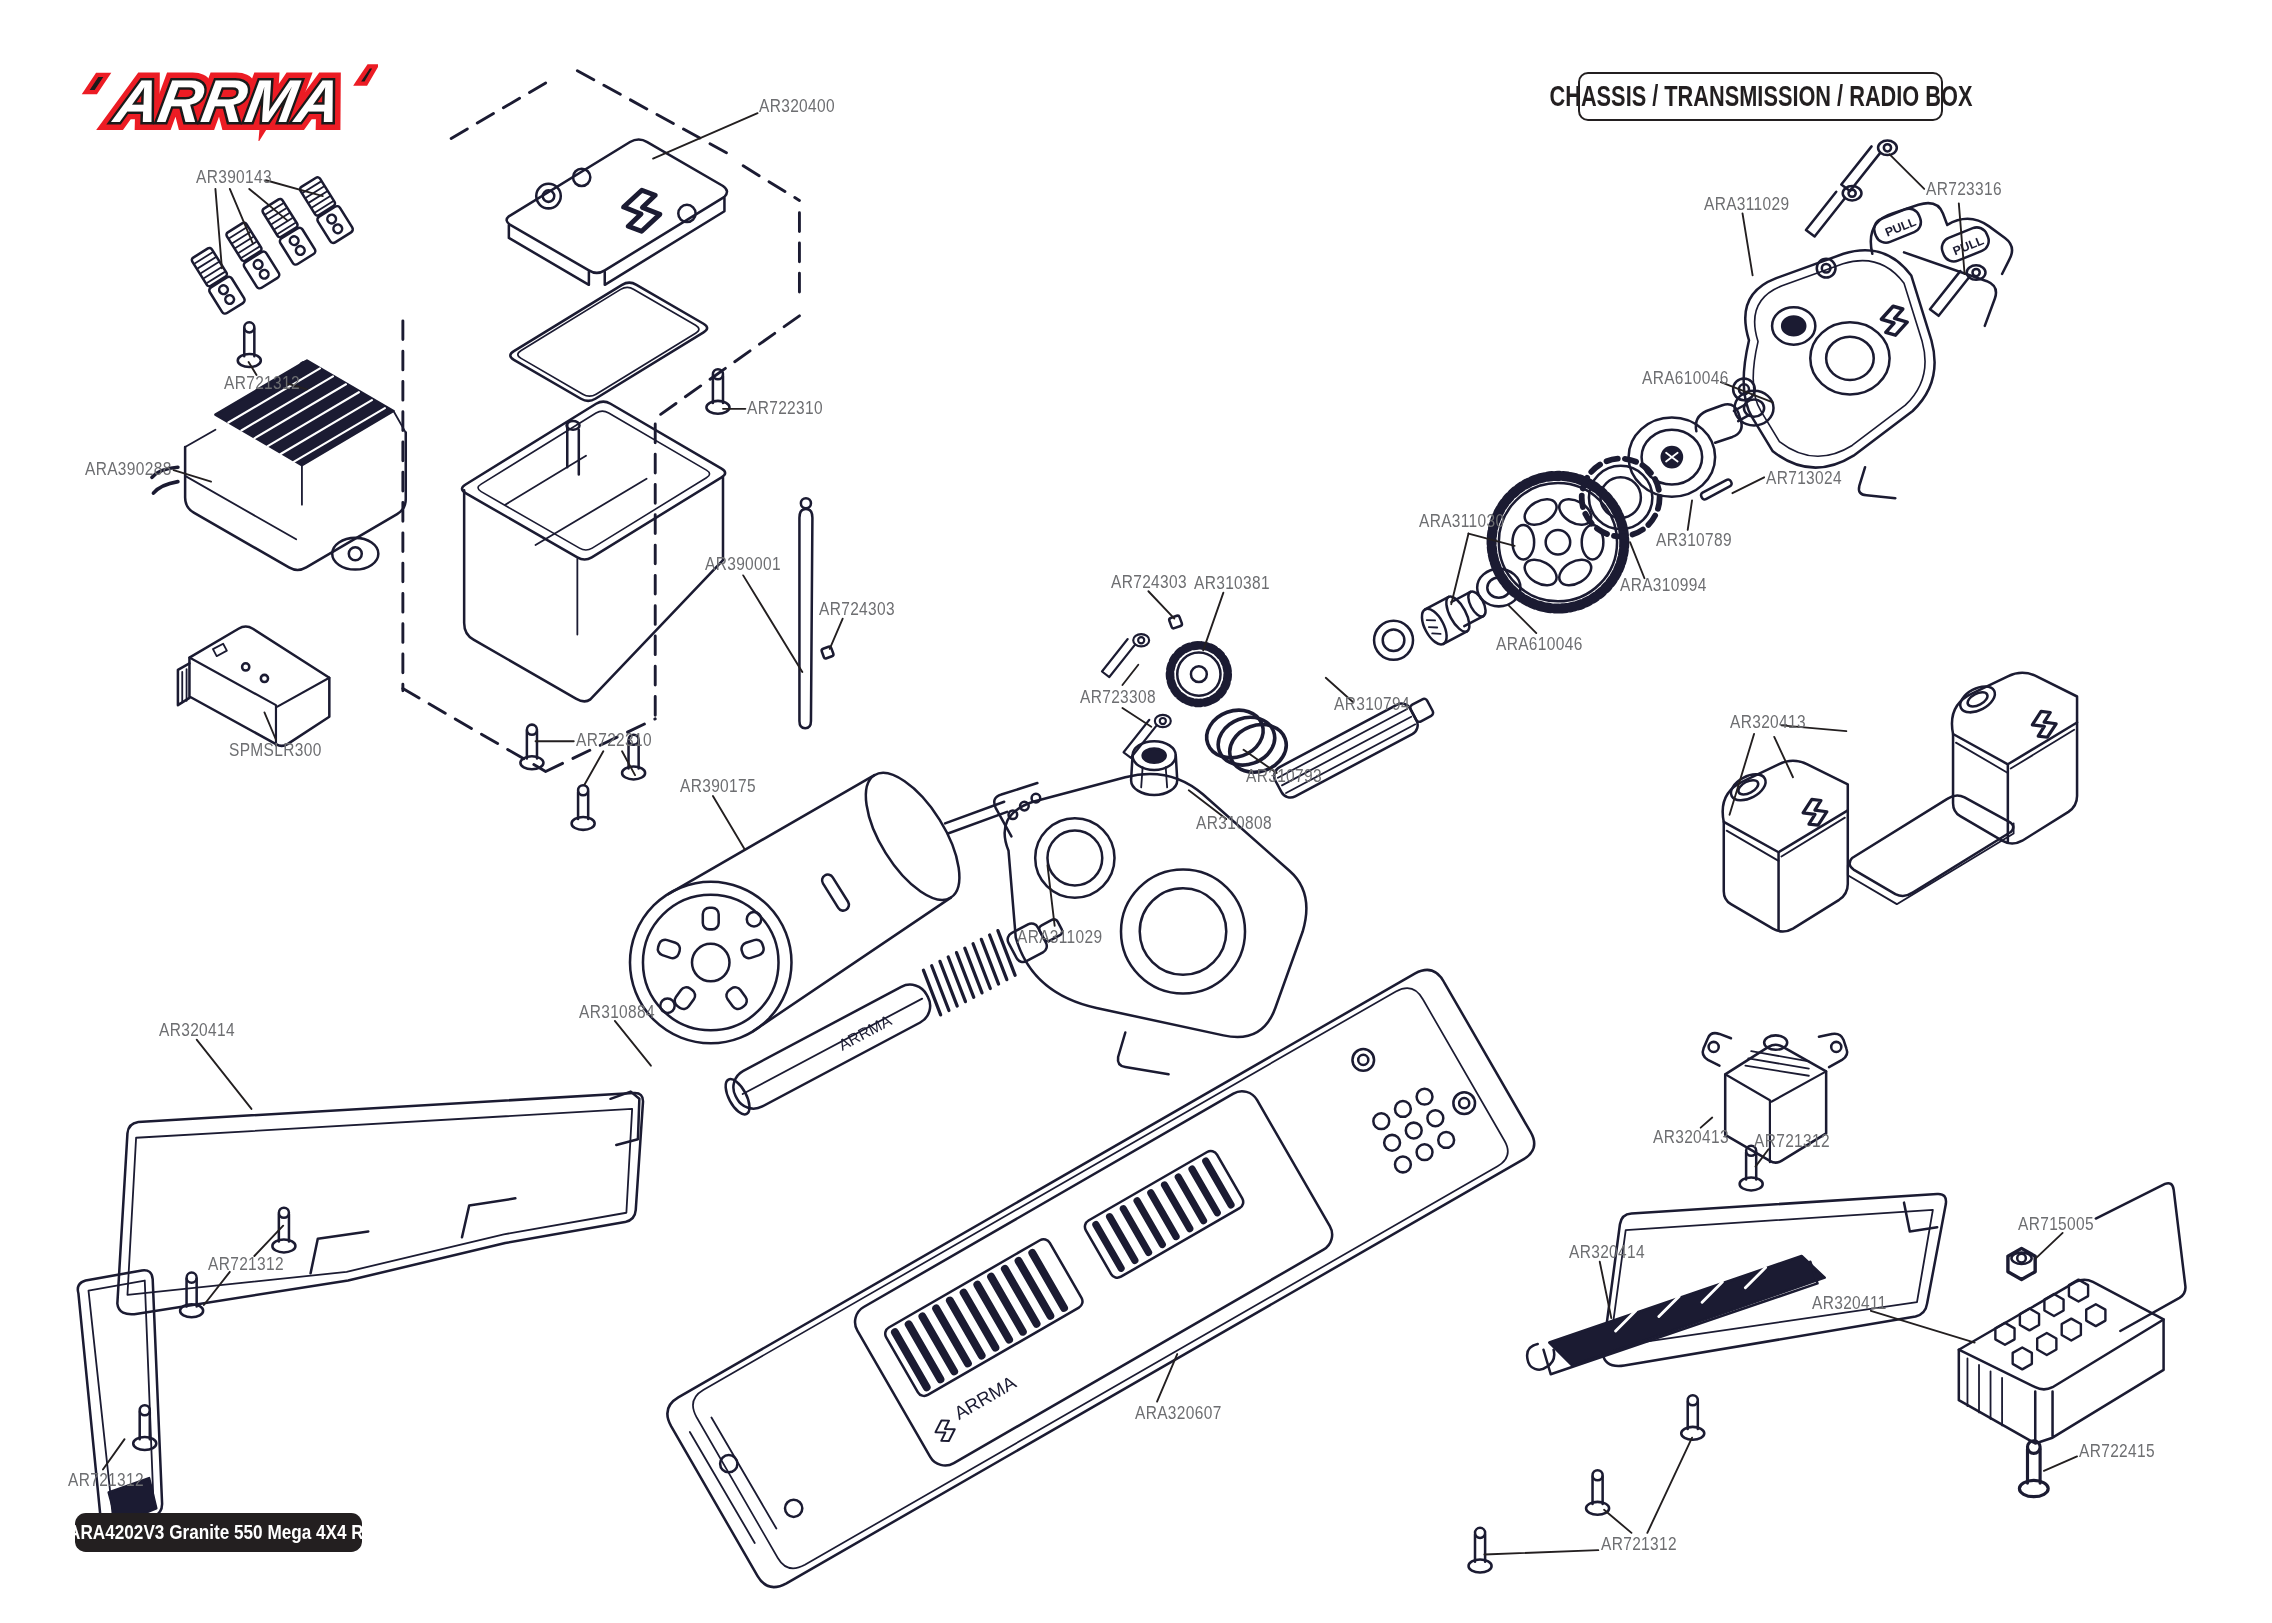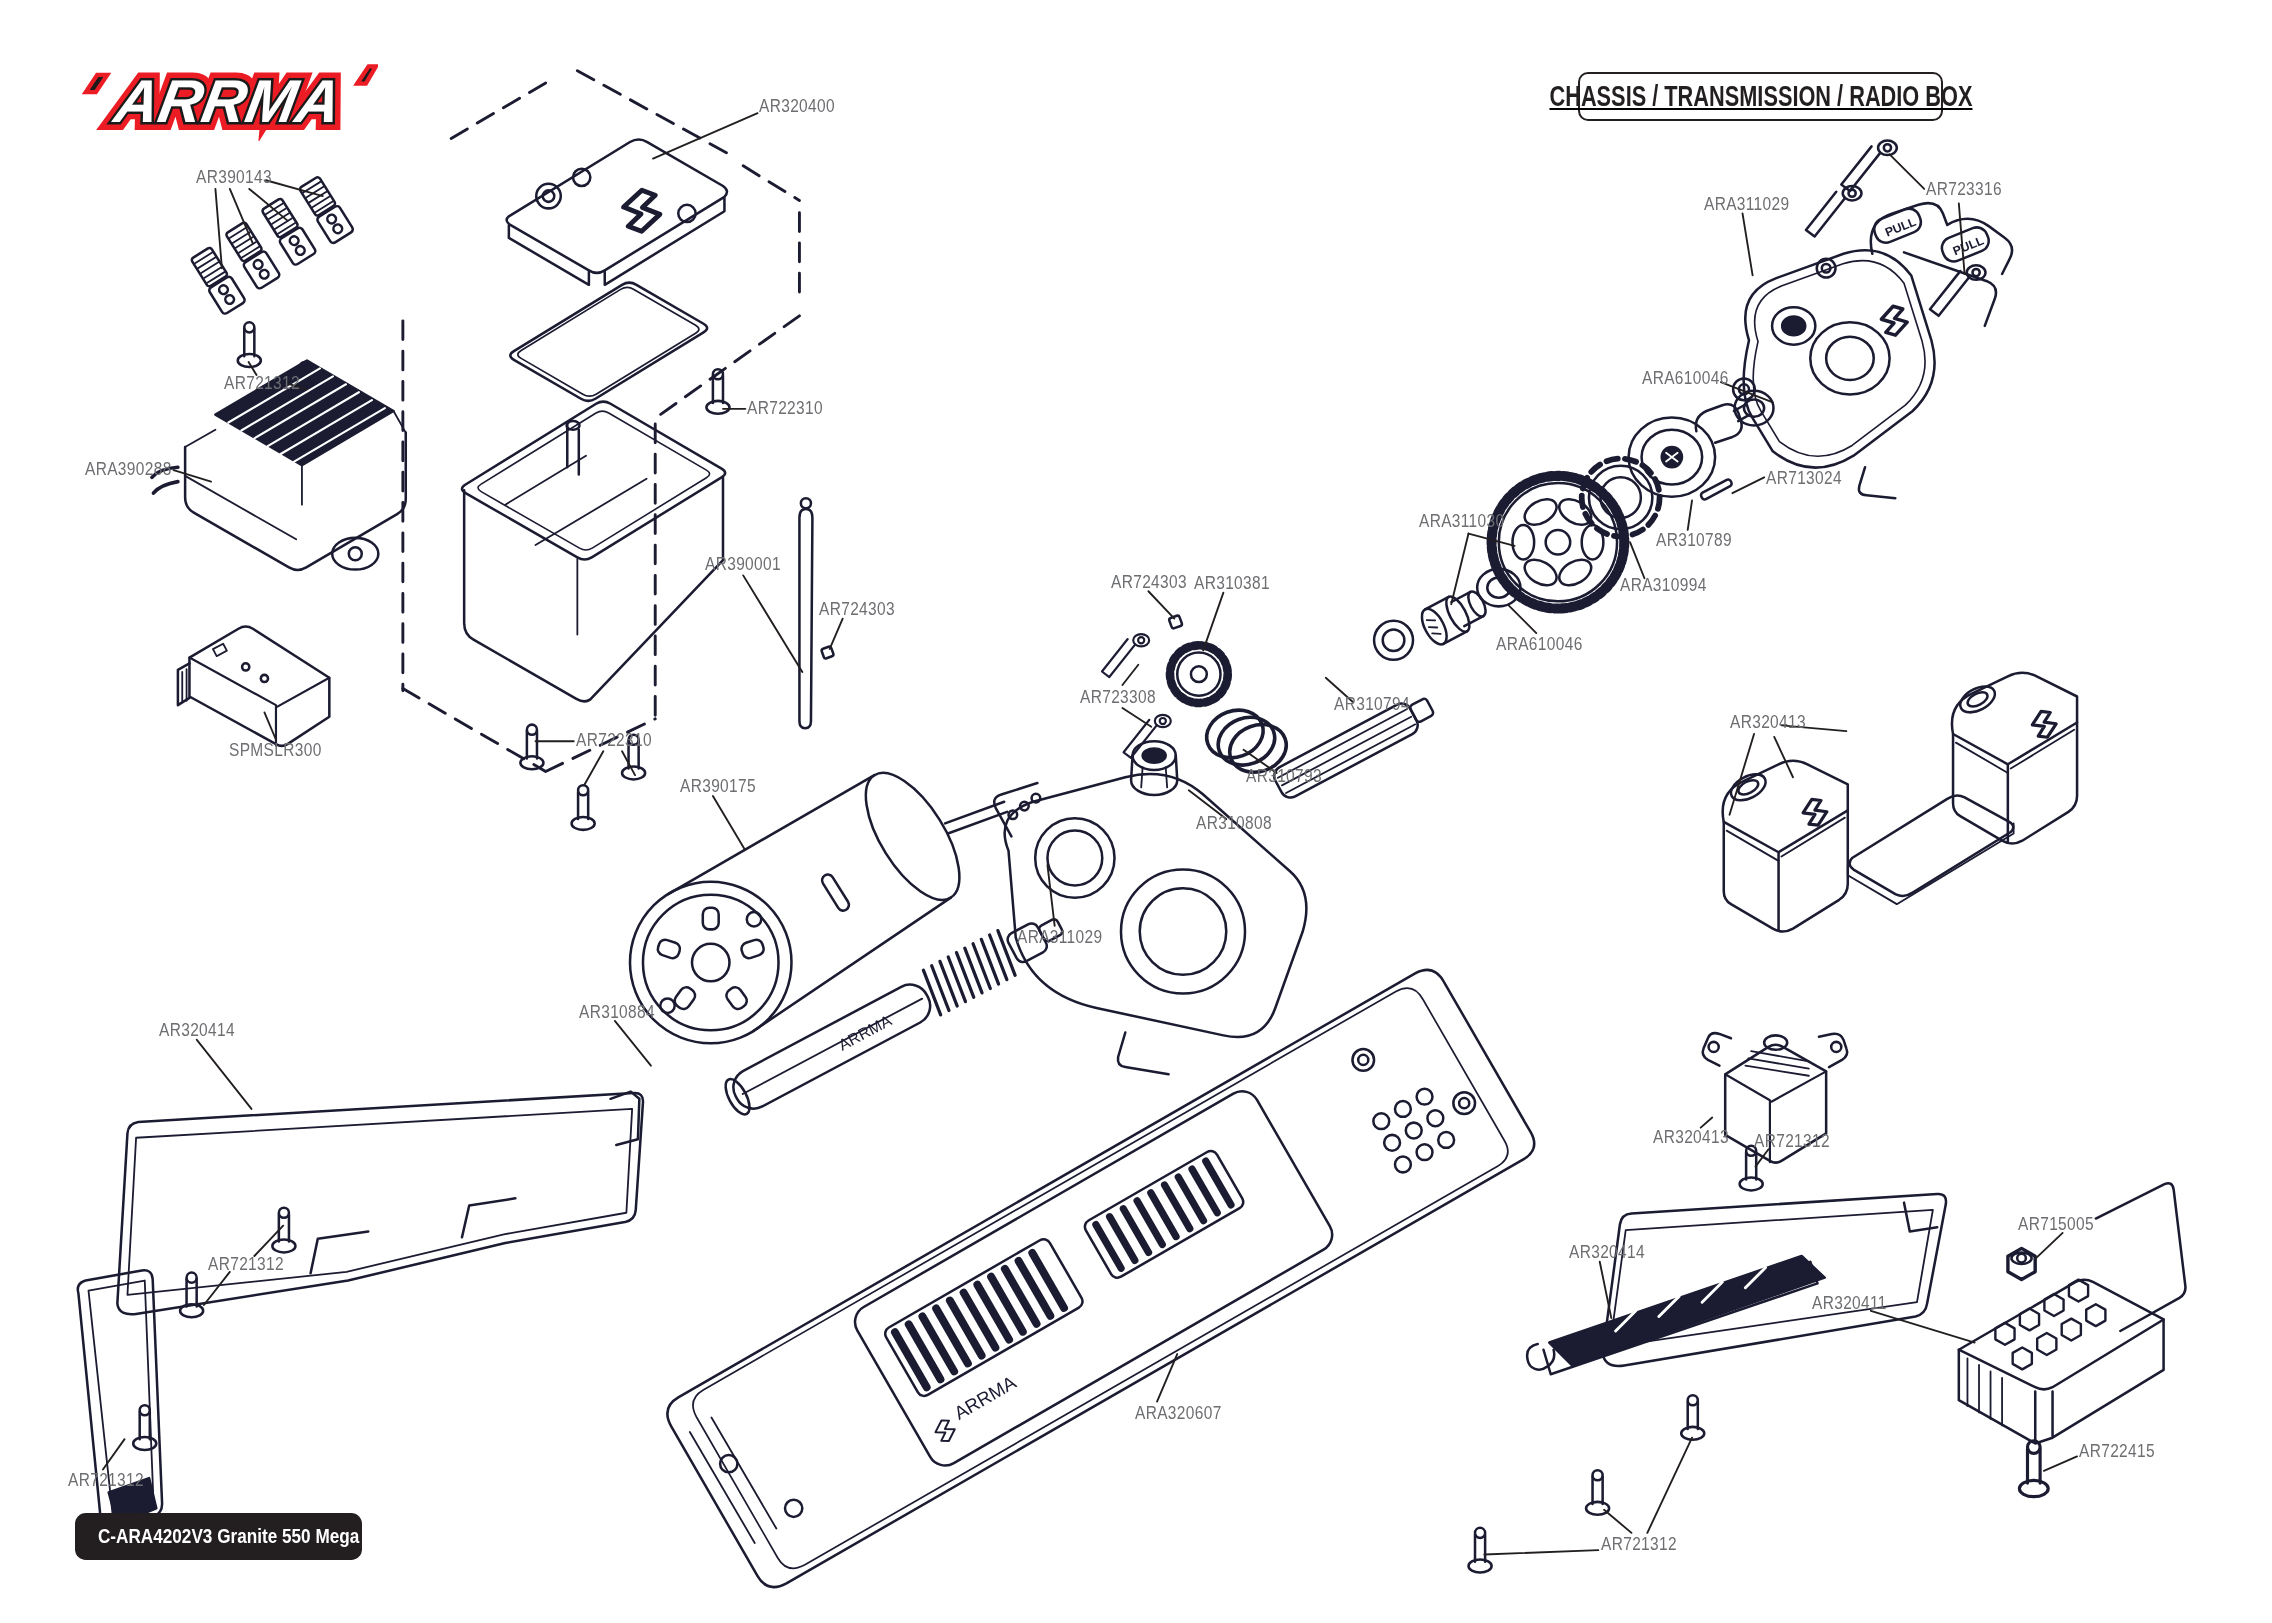--- a/index.html
+++ b/index.html
@@ -4,26 +4,26 @@
 <style>
   html,body{margin:0;padding:0;background:#fff;}
   #stage{position:relative;width:2273px;height:1623px;background:#fff;overflow:hidden;
          font-family:"Liberation Sans",sans-serif;}
   #art{position:absolute;left:0;top:0;}
   .plabel{position:absolute;font-size:18px;color:var(--label-color,#6d6e71);
           white-space:nowrap;transform:scaleX(.86);transform-origin:left top;
           letter-spacing:0.4px;line-height:1.1;}
   #title-box{position:absolute;left:1578px;top:72px;width:361px;height:45px;
              border:2.2px solid #231f20;border-radius:10px;display:flex;
-             align-items:center;justify-content:center;background:#fff;text-decoration:underline;}
+             align-items:center;justify-content:center;background:#fff;}
   #title-box span{font-weight:bold;font-size:29px;color:#231f20;
                   transform:scaleX(.75);white-space:nowrap;}
-  #model-badge{position:absolute;left:75px;top:1513px;width:287px;height:47px;
+  #model-badge{position:absolute;left:75px;top:1513px;width:287px;height:39px;
                background:var(--badge-bg,#231f20);border-radius:10.8px;display:flex;
-               align-items:center;justify-content:flex-start;}
+               align-items:center;justify-content:center;}
   #model-badge span{color:#fff;font-weight:bold;font-size:19.5px;
                     transform:scaleX(.88);white-space:nowrap;}
   #logo{position:absolute;left:75px;top:62px;width:303px;height:79px;}
 </style>
 </head>
 <body>
 
 <div id="stage">
 
   <svg id="art" width="2273" height="1623" viewBox="0 0 3151 2251" fill="none" stroke="#1b1b32" stroke-width="3.5" stroke-linecap="round" stroke-linejoin="round">

